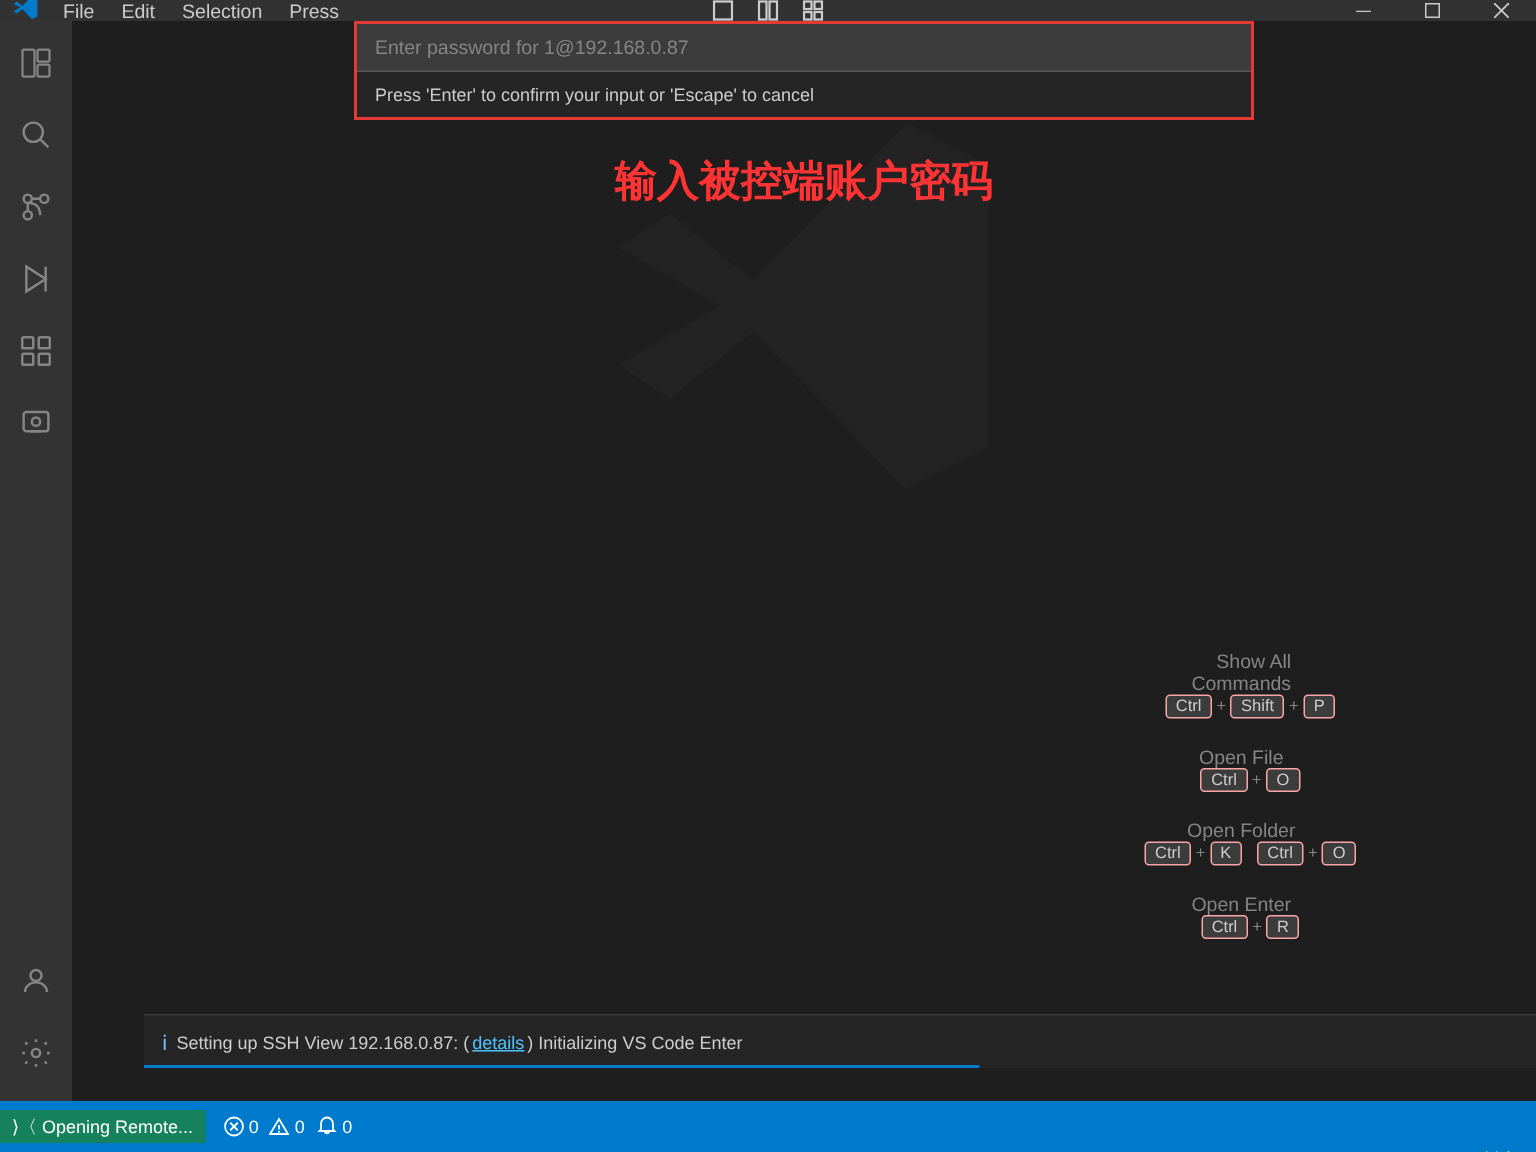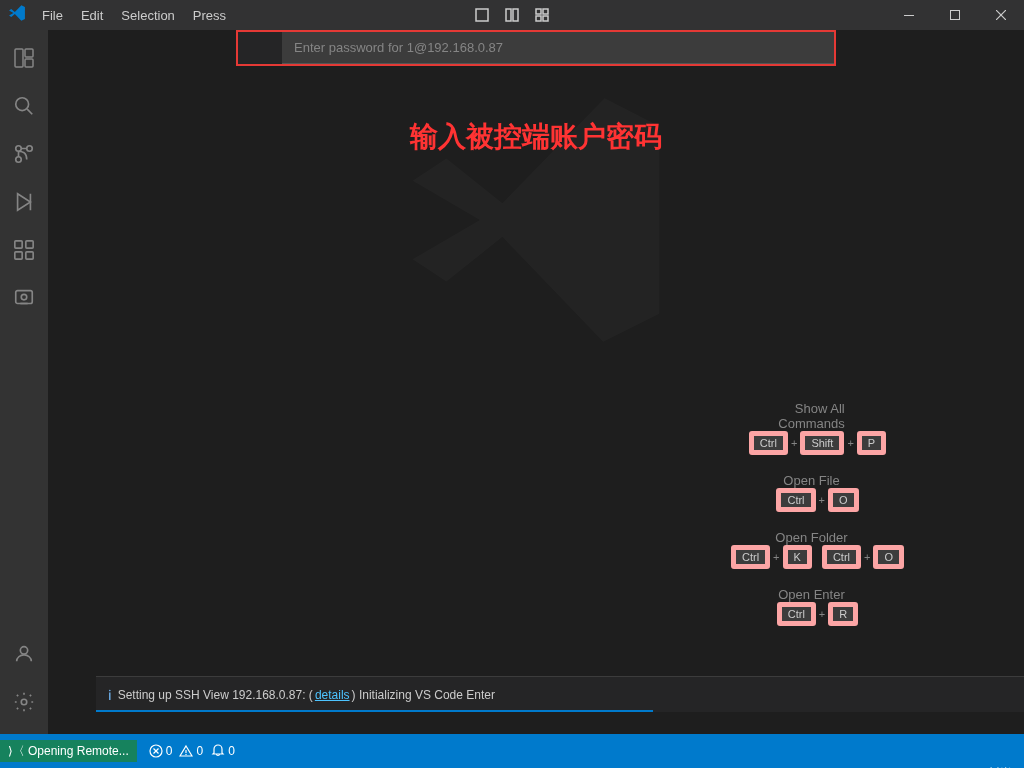--- a/index.html
+++ b/index.html
@@ -12,21 +12,21 @@
       overflow: hidden;
       display: flex;
       flex-direction: column;
     }
 
     
     .titlebar {
       display: flex;
       align-items: center;
       background: #323233;
-      height: 30px;
+      height: 14px;
       padding: 0 8px;
       flex-shrink: 0;
       position: relative;
     }
     .titlebar-menu {
       display: flex;
       gap: 2px;
     }
     .titlebar-menu-item {
       padding: 2px 8px;
@@ -147,21 +147,21 @@
       text-align: right;
       margin-right: 12px;
     }
     .shortcut-keys {
       display: flex;
       align-items: center;
       gap: 3px;
     }
     .key {
       background: #3c3c3c;
-      border: 5px solid #fca5a5;
+      border: 1px solid #fca5a5;
       border-radius: 3px;
       padding: 1px 6px;
       font-size: 11px;
       color: #cccccc;
     }
     .key-sep {
       color: #858585;
       font-size: 11px;
     }
 
@@ -183,21 +183,20 @@
       width: 600px;
       background: #252526;
       border: 2px solid #e53935;
       z-index: 200;
     }
     .password-input-row {
       display: flex;
       align-items: center;
       background: #3c3c3c;
       border-bottom: 1px solid #555;
-      margin-left: 44px;
     }
     .password-input {
       flex: 1;
       background: transparent;
       border: none;
       outline: none;
       color: #cccccc;
       font-size: 13px;
       padding: 8px 12px;
       font-family: 'Segoe UI', sans-serif;
@@ -466,20 +465,21 @@
       <span class="notification-link">details</span>
       <span>) Initializing VS Code Enter</span>
       <div class="notification-progress"></div>
     </div>
 
     <div class="dialog-overlay">
       <div class="password-dialog">
         <div class="password-input-row">
           <input type="password" class="password-input" placeholder="Enter password for 1@192.168.0.87" style="">
         </div>
+        <div class="dialog-hint">Press 'Enter' to confirm your input or 'Escape' to cancel</div>
       </div>
     </div>
 
   </div>
 </div>
 
 <div class="statusbar">
   <div class="remote-indicator">⟩〈 Opening Remote...</div>
   <div style="width:8px;"></div>
   <div class="status-item">

